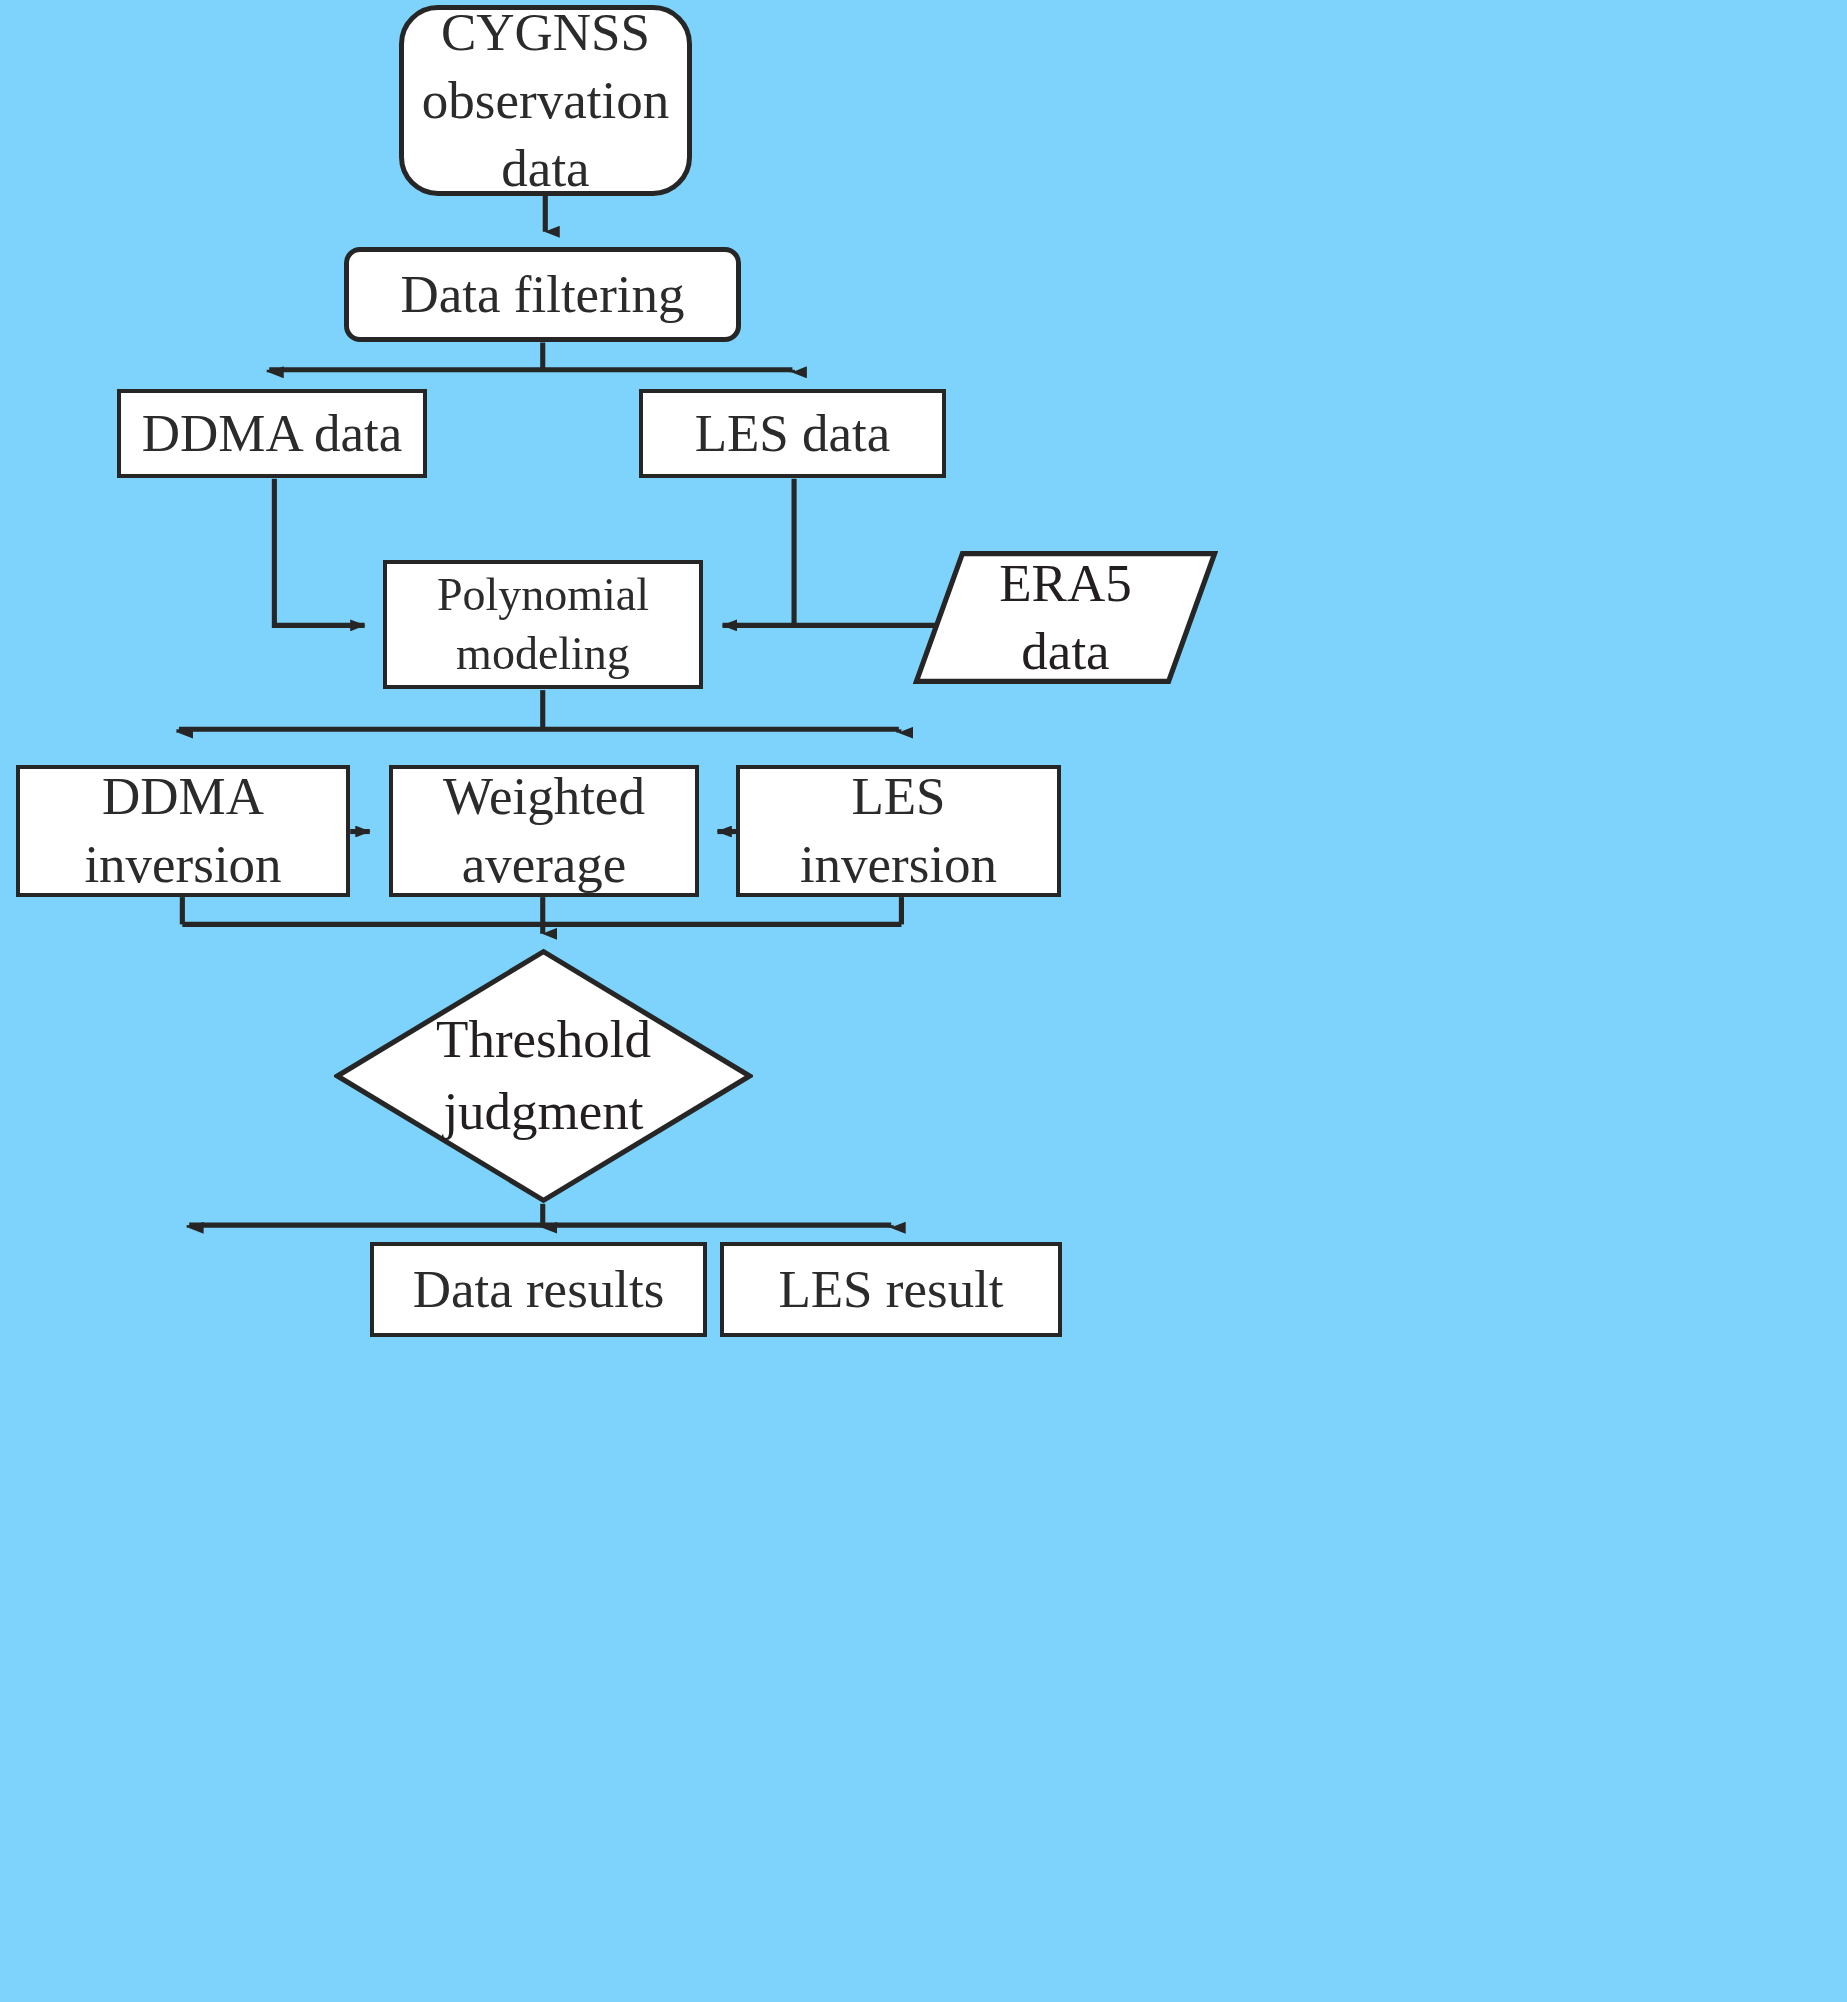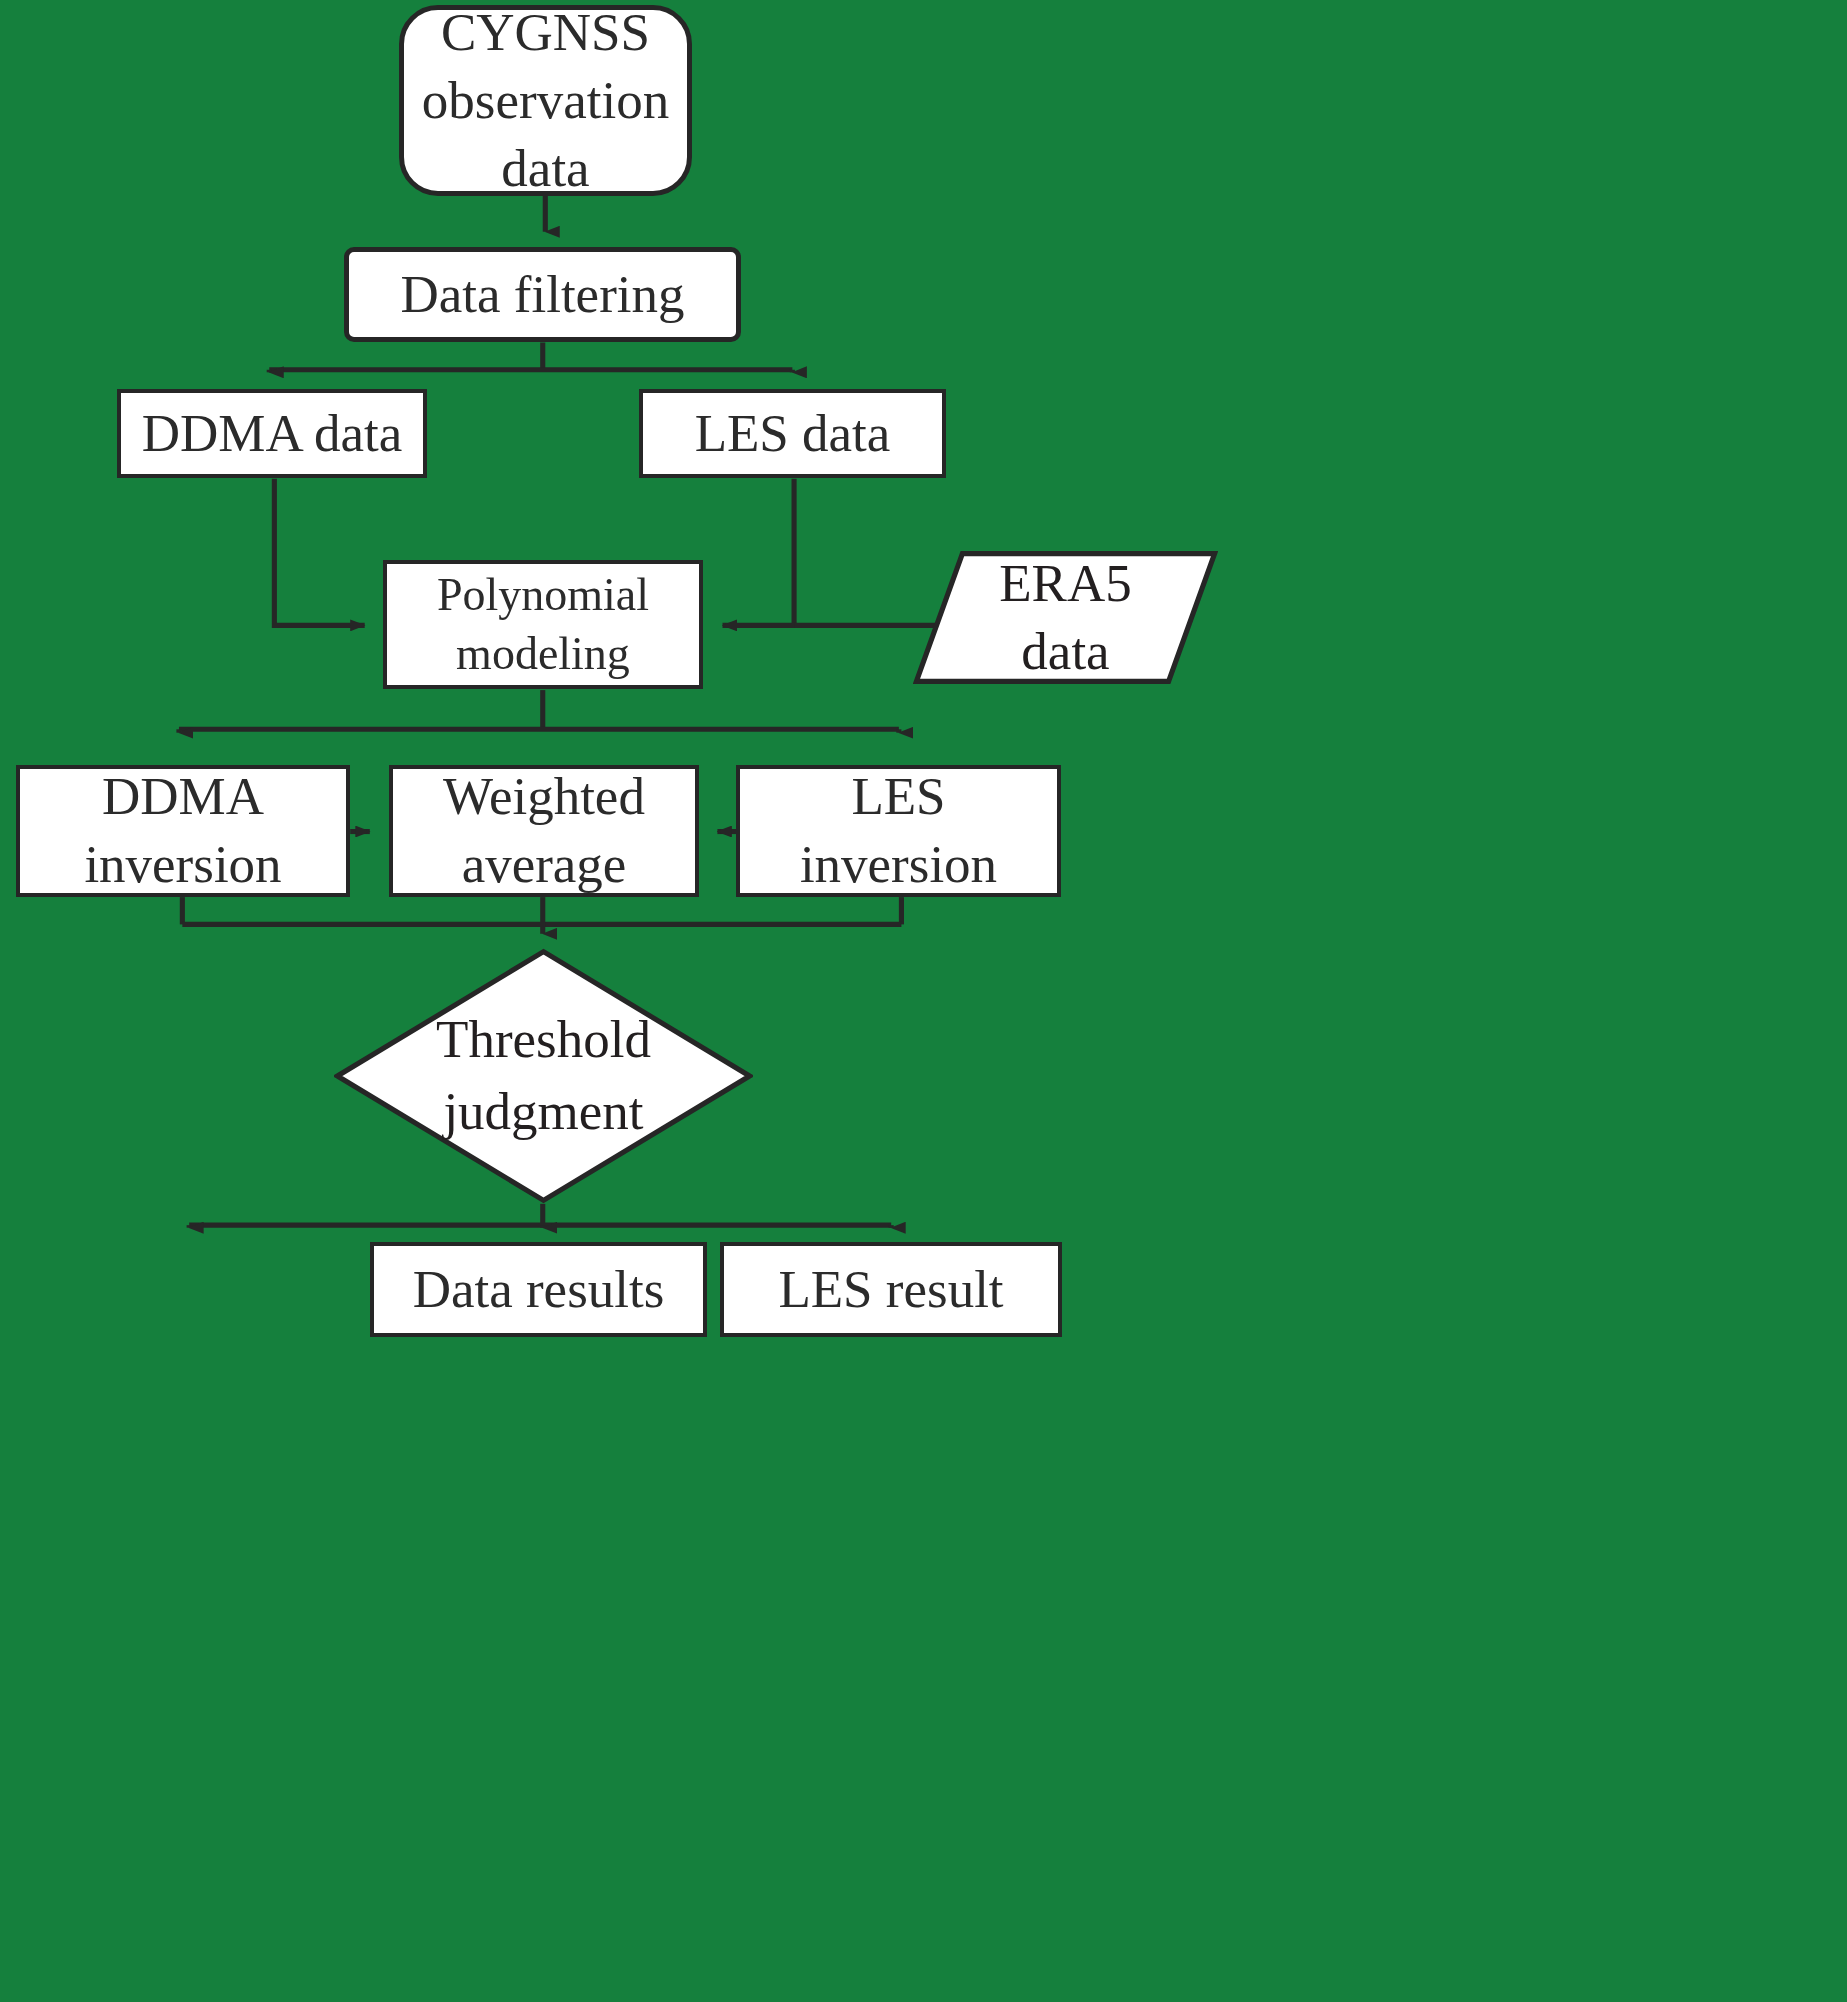--- a/index.html
+++ b/index.html
@@ -11,21 +11,21 @@
     width: 1848px;
     height: 2003px;
     font-family: "Liberation Serif", "DejaVu Serif", serif;
     color: #231f20;
     overflow: hidden;
   }
   #flow-root {
     position: relative;
     width: 1848px;
     height: 2003px;
-    background: #15803d;
+    background: #7dd3fc;
   }
   #edge-layer {
     position: absolute;
     left: 0;
     top: 0;
     width: 1848px;
     height: 2003px;
   }
   .node {
     position: absolute;
@@ -46,21 +46,21 @@
   }
   .rect {
     border: 4.3px solid #262626;
   }
   .rounded {
     border: 5.1px solid #262626;
     border-radius: 39px;
   }
   .softrect {
     border: 5.1px solid #262626;
-    border-radius: 10px;
+    border-radius: 16px;
   }
   .para-wrap {
     position: absolute;
     z-index: 3;
     display: flex;
     align-items: center;
     justify-content: center;
   }
   .para-wrap svg {
     position: absolute;

